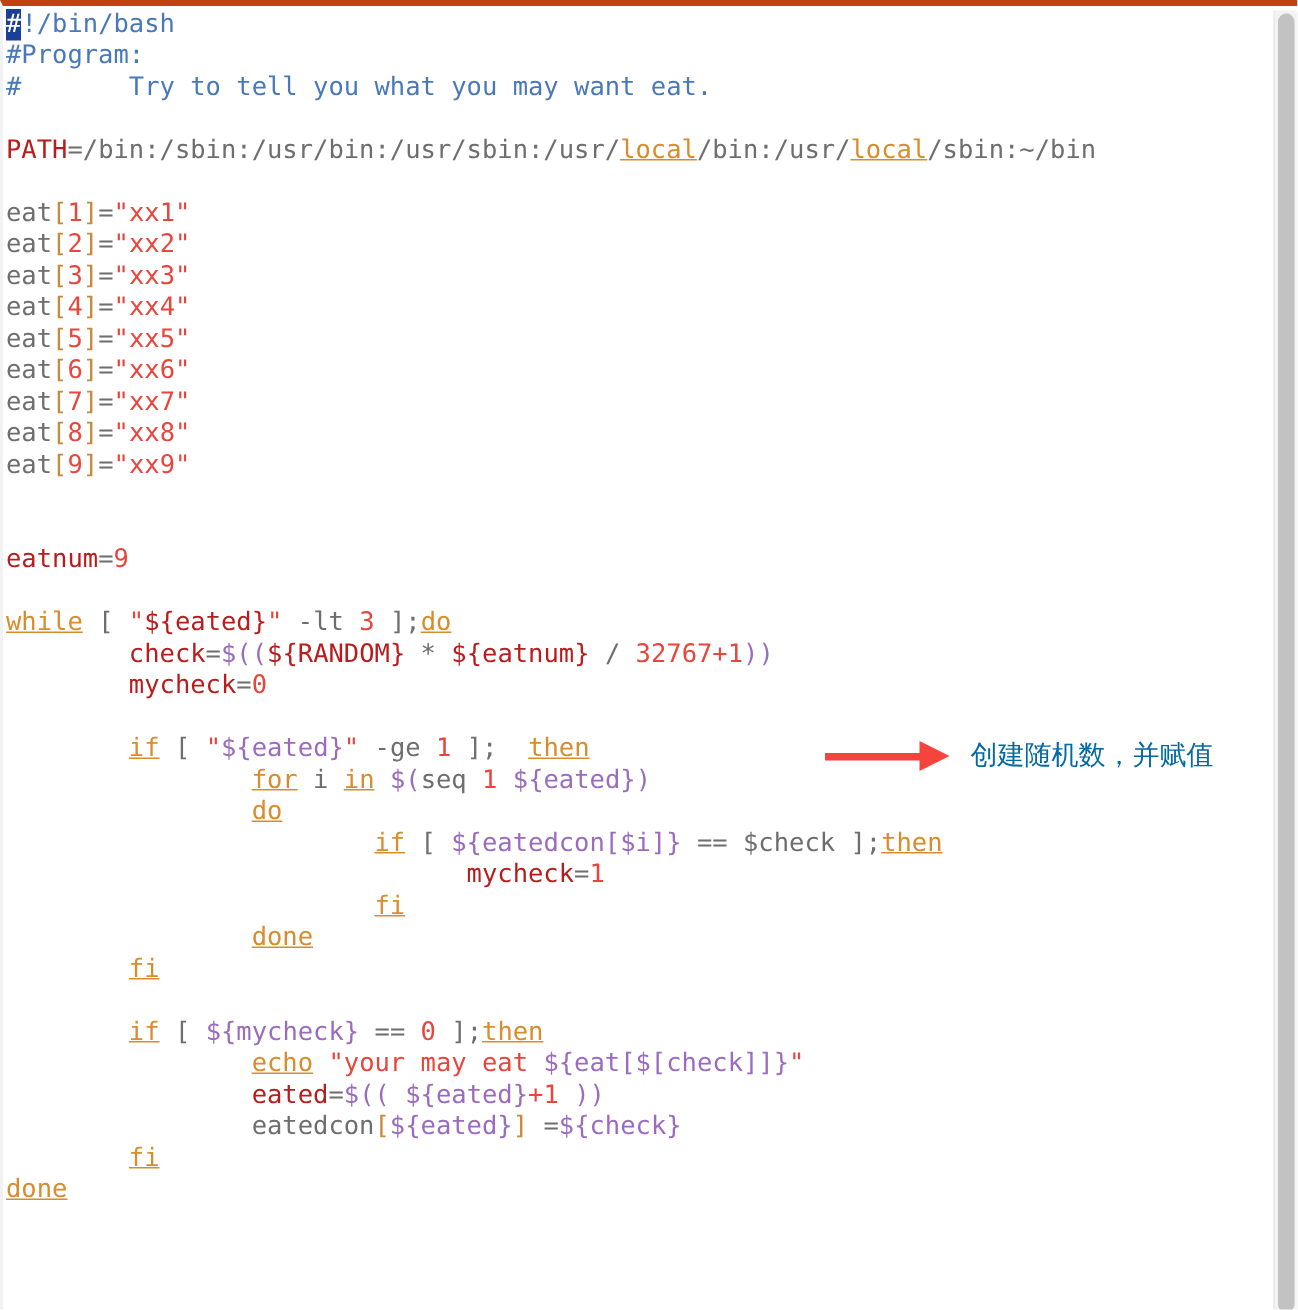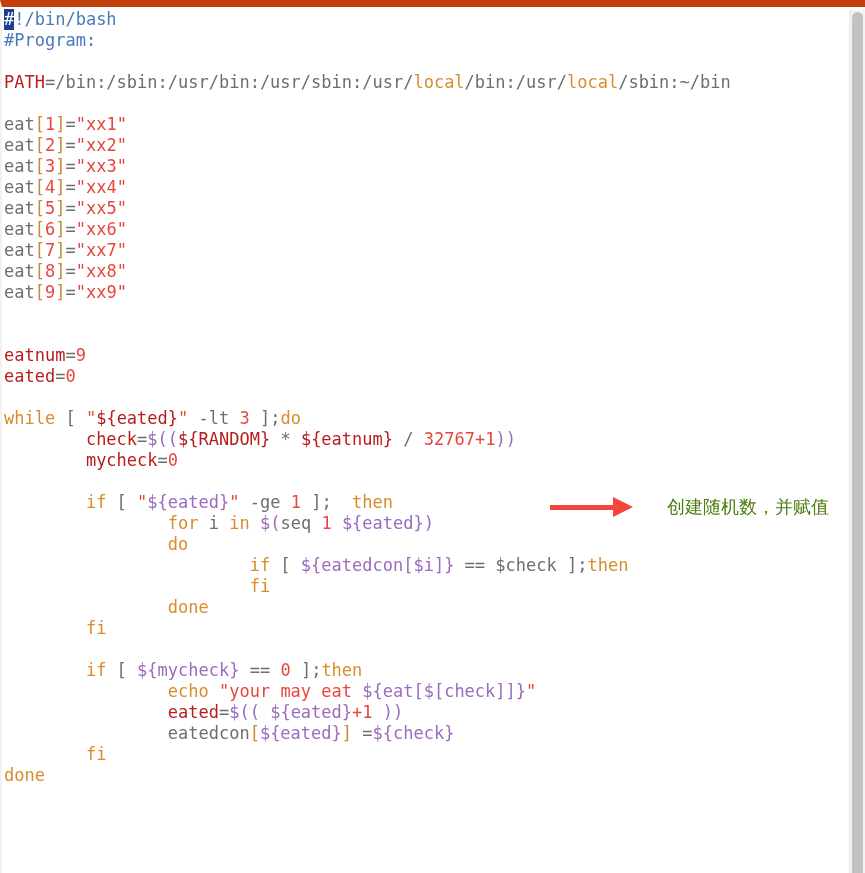--- a/index.html
+++ b/index.html
@@ -13,21 +13,21 @@
     overflow: hidden;
     font-family: "DejaVu Sans Mono", "Liberation Mono", monospace;
   }
 
   #editor-window {
     position: relative;
     width: 865px;
     height: 873px;
     background: #ffffff;
     box-sizing: border-box;
-    border-top: 7px solid #c2410c;
+    border-top: 4px solid #c2410c;
     border-left: 2px solid #f2f2f2;
   }
 
   
   #code-surface {
     position: absolute;
     left: 0;
     top: 0;
     width: 848px;
     height: 870px;
@@ -42,21 +42,21 @@
     line-height: 21px;
     font-size: 17px;
     white-space: pre;
     letter-spacing: 0px;
     color: #777777;
   }
   .code-line.blank { color: transparent; }
 
   
   .t-comment   { color: #4a79ba; }
-  .t-kw        { color: #d98c2b; }   
+  .t-kw        { color: #d98c2b; text-decoration: underline; }   
   .t-var       { color: #b91c1c; }   
   .t-num       { color: #e8453c; }   
   .t-str       { color: #e8453c; }   
   .t-plain     { color: #6e6e6e; }   
   .t-bracket   { color: #c8893a; }   
   .t-subst     { color: #9b6bbf; }   
 
   
   .cursor-block {
     background: #1b3f94;
@@ -81,22 +81,22 @@
   }
   #arrow-head {
     width: 0;
     height: 0;
     border-top: 10px solid transparent;
     border-bottom: 10px solid transparent;
     border-left: 20px solid #f4443c;
     margin-left: -1px;
   }
   #annotation-text {
-    margin-left: 34px;
-    color: #4d7c0f;
+    margin-left: 14px;
+    color: #0369a1;
     font-size: 18px;
     font-family: "DejaVu Sans", "Liberation Sans", sans-serif;
     white-space: nowrap;
     line-height: 22px;
   }
 
   
   #scrollbar-track {
     position: absolute;
     right: 0;
@@ -118,45 +118,46 @@
 </style>
 </head>
 <body>
 
 <div id="editor-window">
 
   <div id="code-surface">
 
   <div class="code-line"><span class="cursor-block">#</span><span class="t-comment">!/bin/bash</span></div>
       <div class="code-line"><span class="t-comment">#Program:</span></div>
+      <div class="code-line"><span class="t-comment">#       Try to tell you what you may want eat.</span></div>
       <div class="code-line blank"> </div>
       <div class="code-line"><span class="t-var">PATH</span><span class="t-plain">=/bin:/sbin:/usr/bin:/usr/sbin:/usr/</span><span class="t-kw">local</span><span class="t-plain">/bin:/usr/</span><span class="t-kw">local</span><span class="t-plain">/sbin:~/bin</span></div>
       <div class="code-line blank"> </div>
       <div class="code-line"><span class="t-plain">eat</span><span class="t-bracket">[</span><span class="t-num">1</span><span class="t-bracket">]</span><span class="t-plain">=</span><span class="t-str">"xx1"</span></div>
       <div class="code-line"><span class="t-plain">eat</span><span class="t-bracket">[</span><span class="t-num">2</span><span class="t-bracket">]</span><span class="t-plain">=</span><span class="t-str">"xx2"</span></div>
       <div class="code-line"><span class="t-plain">eat</span><span class="t-bracket">[</span><span class="t-num">3</span><span class="t-bracket">]</span><span class="t-plain">=</span><span class="t-str">"xx3"</span></div>
       <div class="code-line"><span class="t-plain">eat</span><span class="t-bracket">[</span><span class="t-num">4</span><span class="t-bracket">]</span><span class="t-plain">=</span><span class="t-str">"xx4"</span></div>
       <div class="code-line"><span class="t-plain">eat</span><span class="t-bracket">[</span><span class="t-num">5</span><span class="t-bracket">]</span><span class="t-plain">=</span><span class="t-str">"xx5"</span></div>
       <div class="code-line"><span class="t-plain">eat</span><span class="t-bracket">[</span><span class="t-num">6</span><span class="t-bracket">]</span><span class="t-plain">=</span><span class="t-str">"xx6"</span></div>
       <div class="code-line"><span class="t-plain">eat</span><span class="t-bracket">[</span><span class="t-num">7</span><span class="t-bracket">]</span><span class="t-plain">=</span><span class="t-str">"xx7"</span></div>
       <div class="code-line"><span class="t-plain">eat</span><span class="t-bracket">[</span><span class="t-num">8</span><span class="t-bracket">]</span><span class="t-plain">=</span><span class="t-str">"xx8"</span></div>
       <div class="code-line"><span class="t-plain">eat</span><span class="t-bracket">[</span><span class="t-num">9</span><span class="t-bracket">]</span><span class="t-plain">=</span><span class="t-str">"xx9"</span></div>
       <div class="code-line blank"> </div>
       <div class="code-line blank"> </div>
       <div class="code-line"><span class="t-var">eatnum</span><span class="t-plain">=</span><span class="t-num">9</span></div>
-      <div class="code-line"><span class="t-var">eated</span><span class="t-plain">=</span><span class="t-num">0</span></div>
       <div class="code-line blank"> </div>
       <div class="code-line"><span class="t-kw">while</span><span class="t-plain"> [ </span><span class="t-str">"</span><span class="t-var">${eated}</span><span class="t-str">"</span><span class="t-plain"> -lt </span><span class="t-num">3</span><span class="t-plain"> ];</span><span class="t-kw">do</span></div>
       <div class="code-line"><span class="t-plain">        </span><span class="t-var">check</span><span class="t-plain">=</span><span class="t-subst">$((</span><span class="t-var">${RANDOM}</span><span class="t-plain"> * </span><span class="t-var">${eatnum}</span><span class="t-plain"> / </span><span class="t-num">32767+1</span><span class="t-subst">))</span></div>
       <div class="code-line"><span class="t-plain">        </span><span class="t-var">mycheck</span><span class="t-plain">=</span><span class="t-num">0</span></div>
       <div class="code-line blank"> </div>
       <div class="code-line"><span class="t-plain">        </span><span class="t-kw">if</span><span class="t-plain"> [ </span><span class="t-str">"</span><span class="t-subst">${eated}</span><span class="t-str">"</span><span class="t-plain"> -ge </span><span class="t-num">1</span><span class="t-plain"> ];  </span><span class="t-kw">then</span></div>
       <div class="code-line"><span class="t-plain">                </span><span class="t-kw">for</span><span class="t-plain"> i </span><span class="t-kw">in</span><span class="t-plain"> </span><span class="t-subst">$(</span><span class="t-plain">seq </span><span class="t-num">1</span><span class="t-plain"> </span><span class="t-subst">${eated})</span></div>
       <div class="code-line"><span class="t-plain">                </span><span class="t-kw">do</span></div>
       <div class="code-line"><span class="t-plain">                        </span><span class="t-kw">if</span><span class="t-plain"> [ </span><span class="t-subst">${eatedcon[$i]}</span><span class="t-plain"> == $check ];</span><span class="t-kw">then</span></div>
+      <div class="code-line"><span class="t-plain">                              </span><span class="t-var">mycheck</span><span class="t-plain">=</span><span class="t-num">1</span></div>
       <div class="code-line"><span class="t-plain">                        </span><span class="t-kw">fi</span></div>
       <div class="code-line"><span class="t-plain">                </span><span class="t-kw">done</span></div>
       <div class="code-line"><span class="t-plain">        </span><span class="t-kw">fi</span></div>
       <div class="code-line blank"> </div>
       <div class="code-line"><span class="t-plain">        </span><span class="t-kw">if</span><span class="t-plain"> [ </span><span class="t-subst">${mycheck}</span><span class="t-plain"> == </span><span class="t-num">0</span><span class="t-plain"> ];</span><span class="t-kw">then</span></div>
       <div class="code-line"><span class="t-plain">                </span><span class="t-kw">echo</span><span class="t-plain"> </span><span class="t-str">"your may eat </span><span class="t-subst">${eat[$[check]]}</span><span class="t-str">"</span></div>
       <div class="code-line"><span class="t-plain">                </span><span class="t-var">eated</span><span class="t-plain">=</span><span class="t-subst">$(( </span><span class="t-subst">${eated}</span><span class="t-num">+1</span><span class="t-subst"> ))</span></div>
       <div class="code-line"><span class="t-plain">                eatedcon</span><span class="t-bracket">[</span><span class="t-subst">${eated}</span><span class="t-bracket">]</span><span class="t-plain"> =</span><span class="t-subst">${check}</span></div>
       <div class="code-line"><span class="t-plain">        </span><span class="t-kw">fi</span></div>
       <div class="code-line"><span class="t-kw">done</span></div>

